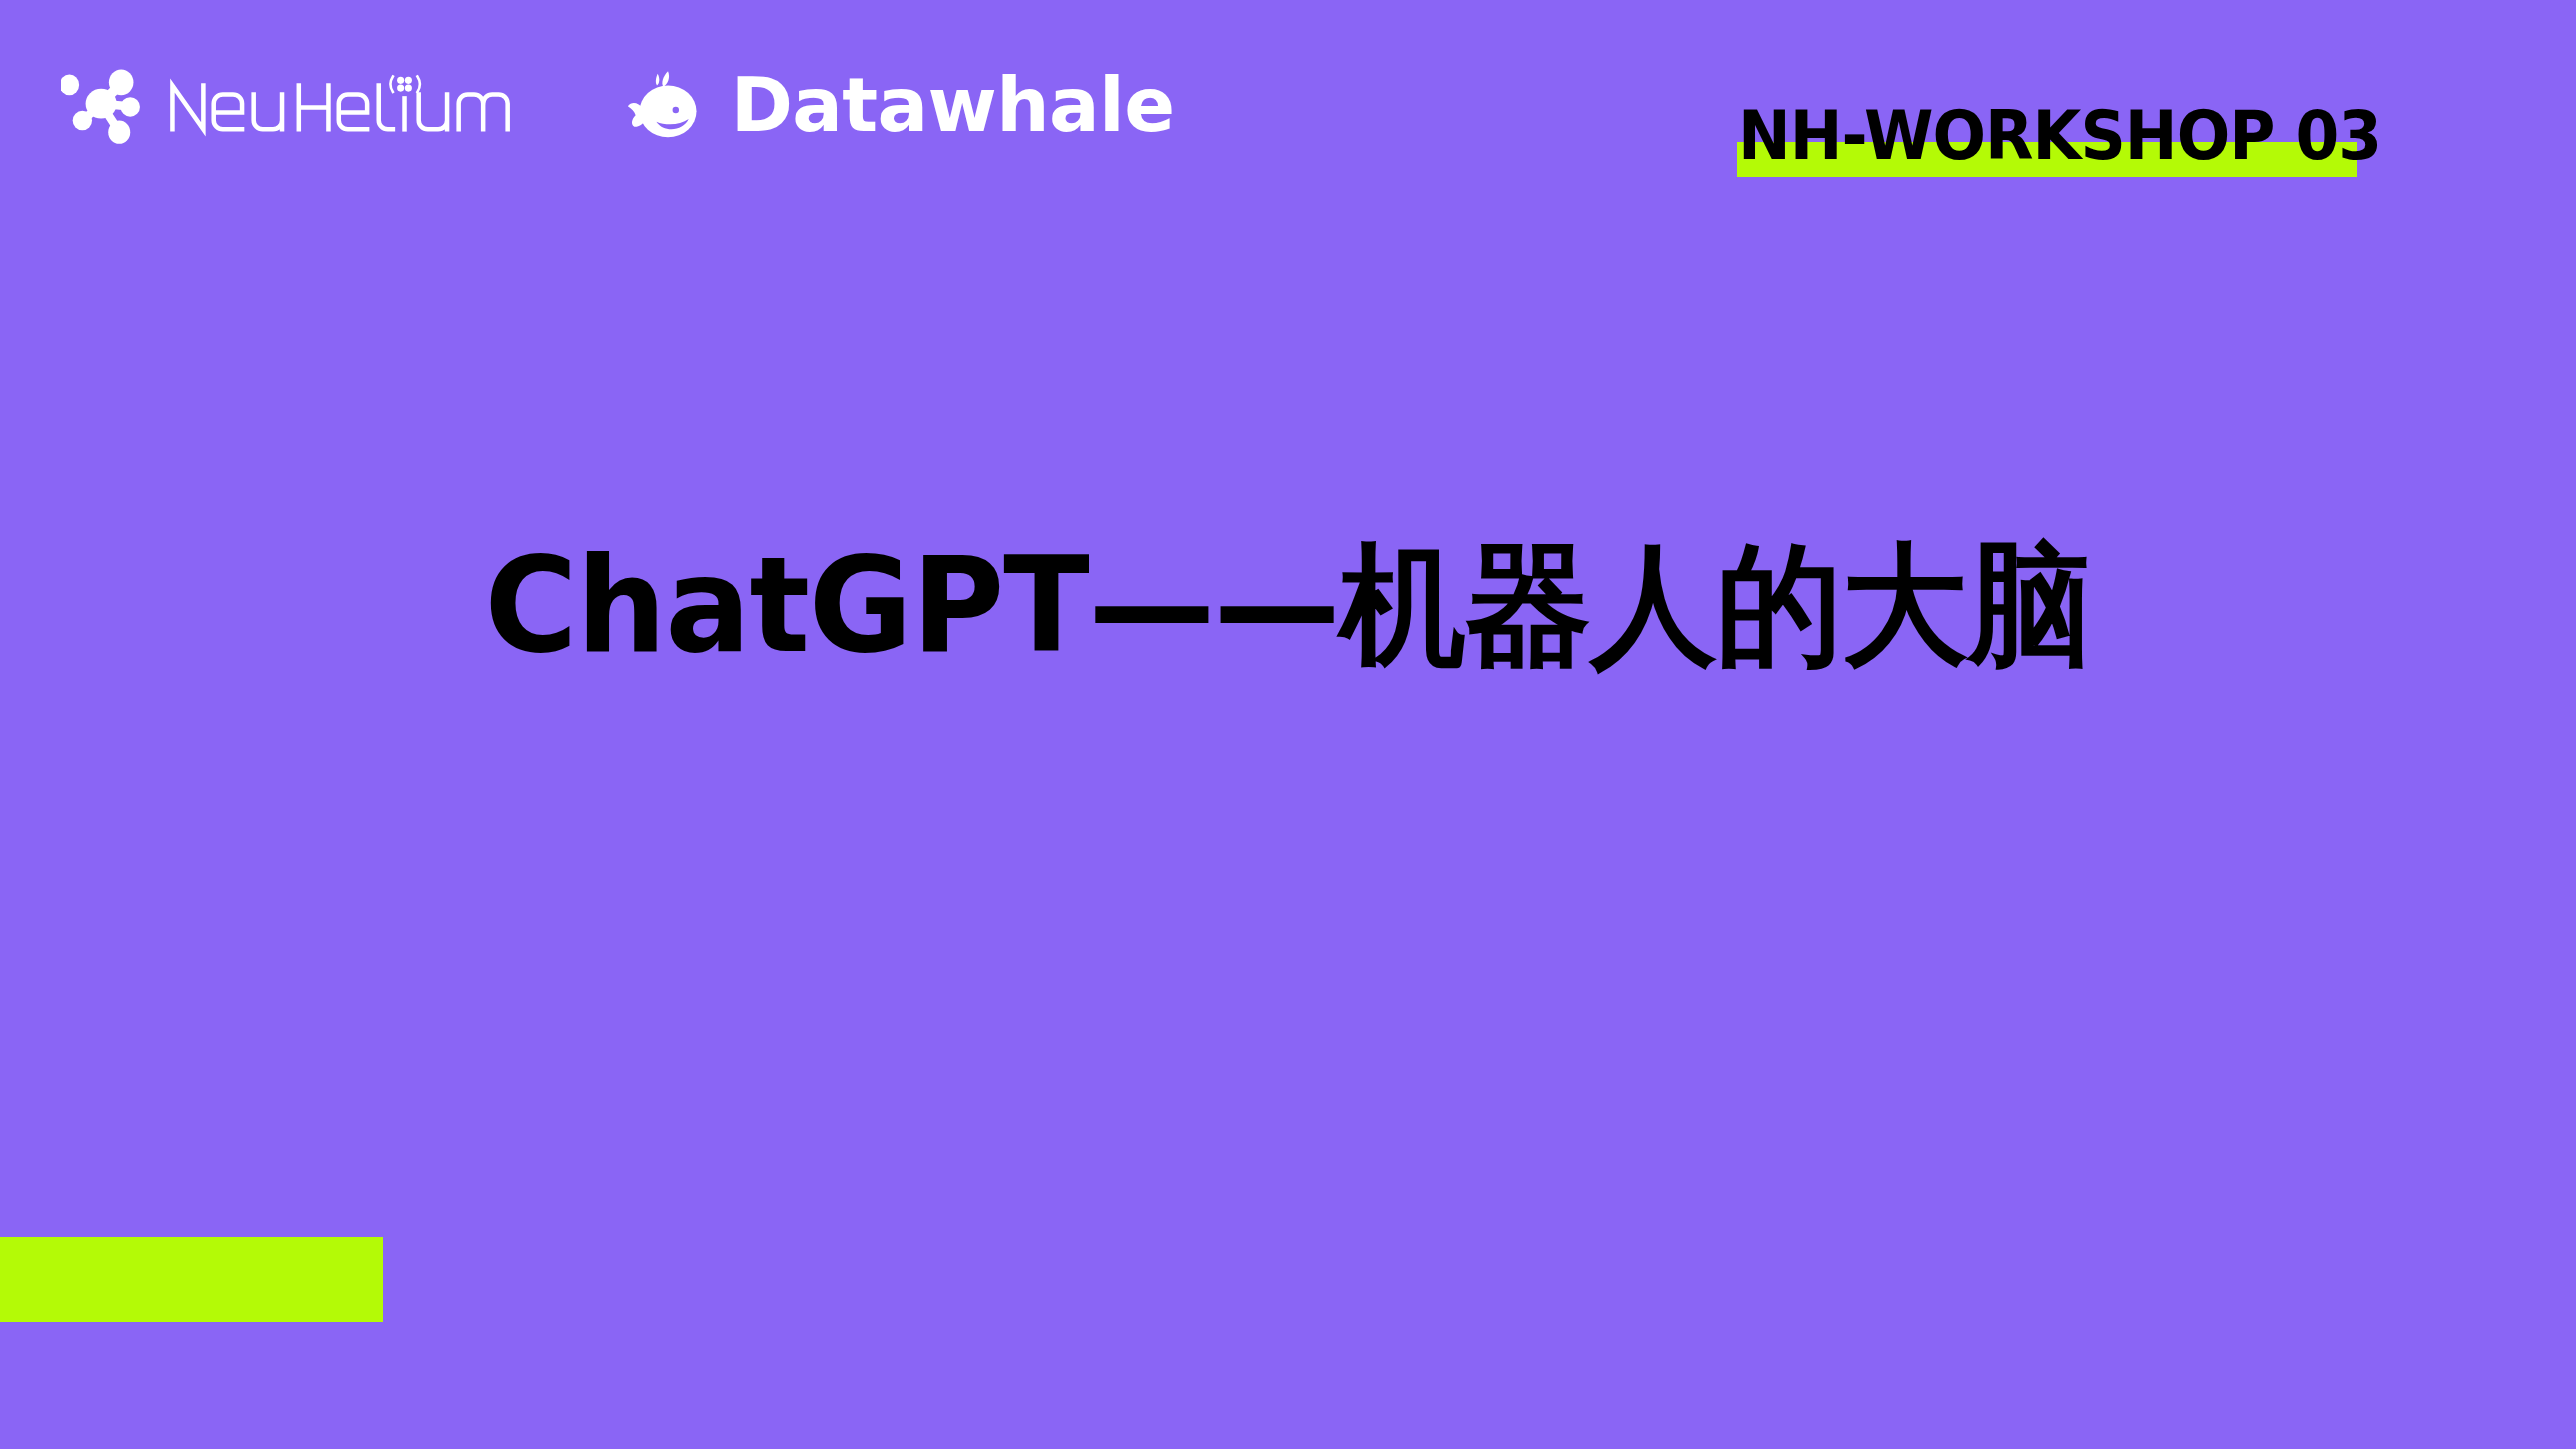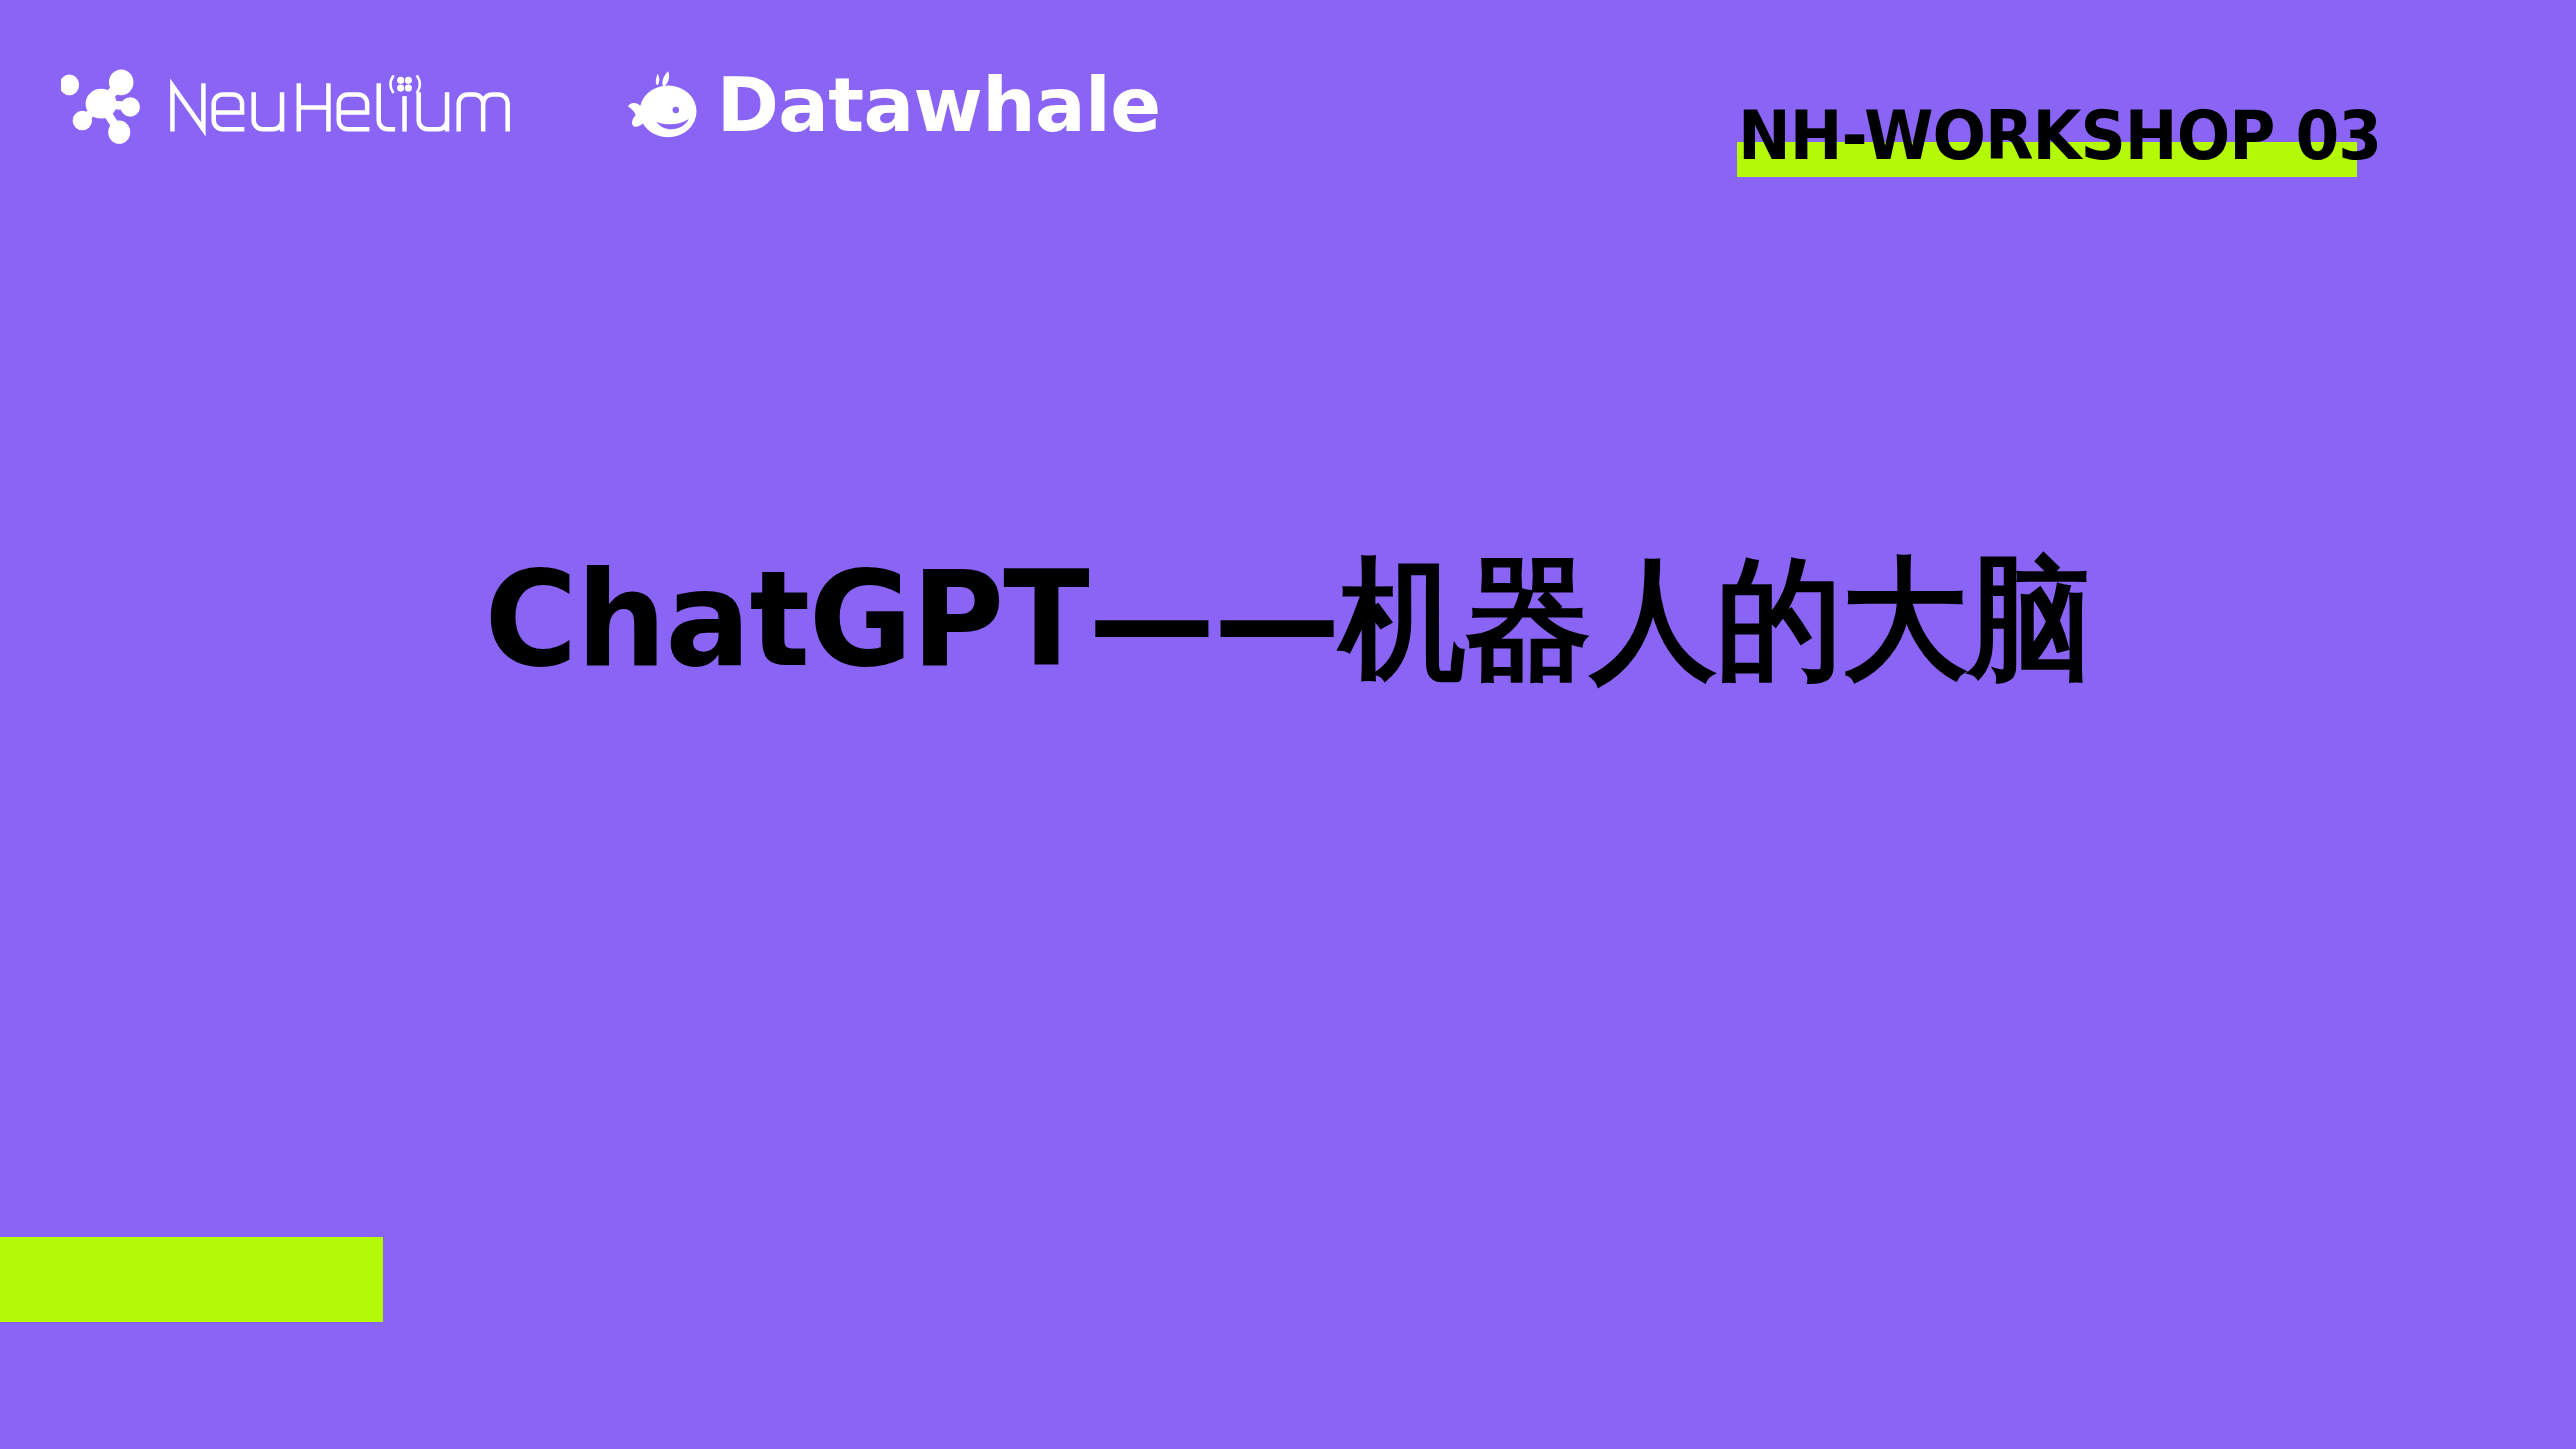--- a/index.html
+++ b/index.html
@@ -46,21 +46,21 @@
     position: relative;
     display: block;
     height: 71px;
     width: 361px;
   }
   .nh-wordmark svg { display: block; width: 100%; height: 100%; }
 
   .dw-lockup {
     display: flex;
     align-items: center;
-    gap: 14px;
+    gap: 28px;
     margin-left: 97px;
   }
 
   .dw-mark {
     width: 79px;
     height: 79px;
     flex: 0 0 auto;
     display: block;
   }
 
@@ -103,21 +103,21 @@
     line-height: 1;
     white-space: nowrap;
     transform: scaleX(0.94);
     transform-origin: left top;
   }
 
   
   .title-wrap {
     position: absolute;
     left: 0;
-    top: 548px;
+    top: 534px;
     width: 2576px;
     text-align: center;
   }
   .slide-title {
     display: inline-block;
     color: #000000;
     font-family: "DejaVu Sans", sans-serif;
     font-weight: bold;
     font-size: 132px;
     line-height: 1.08;

